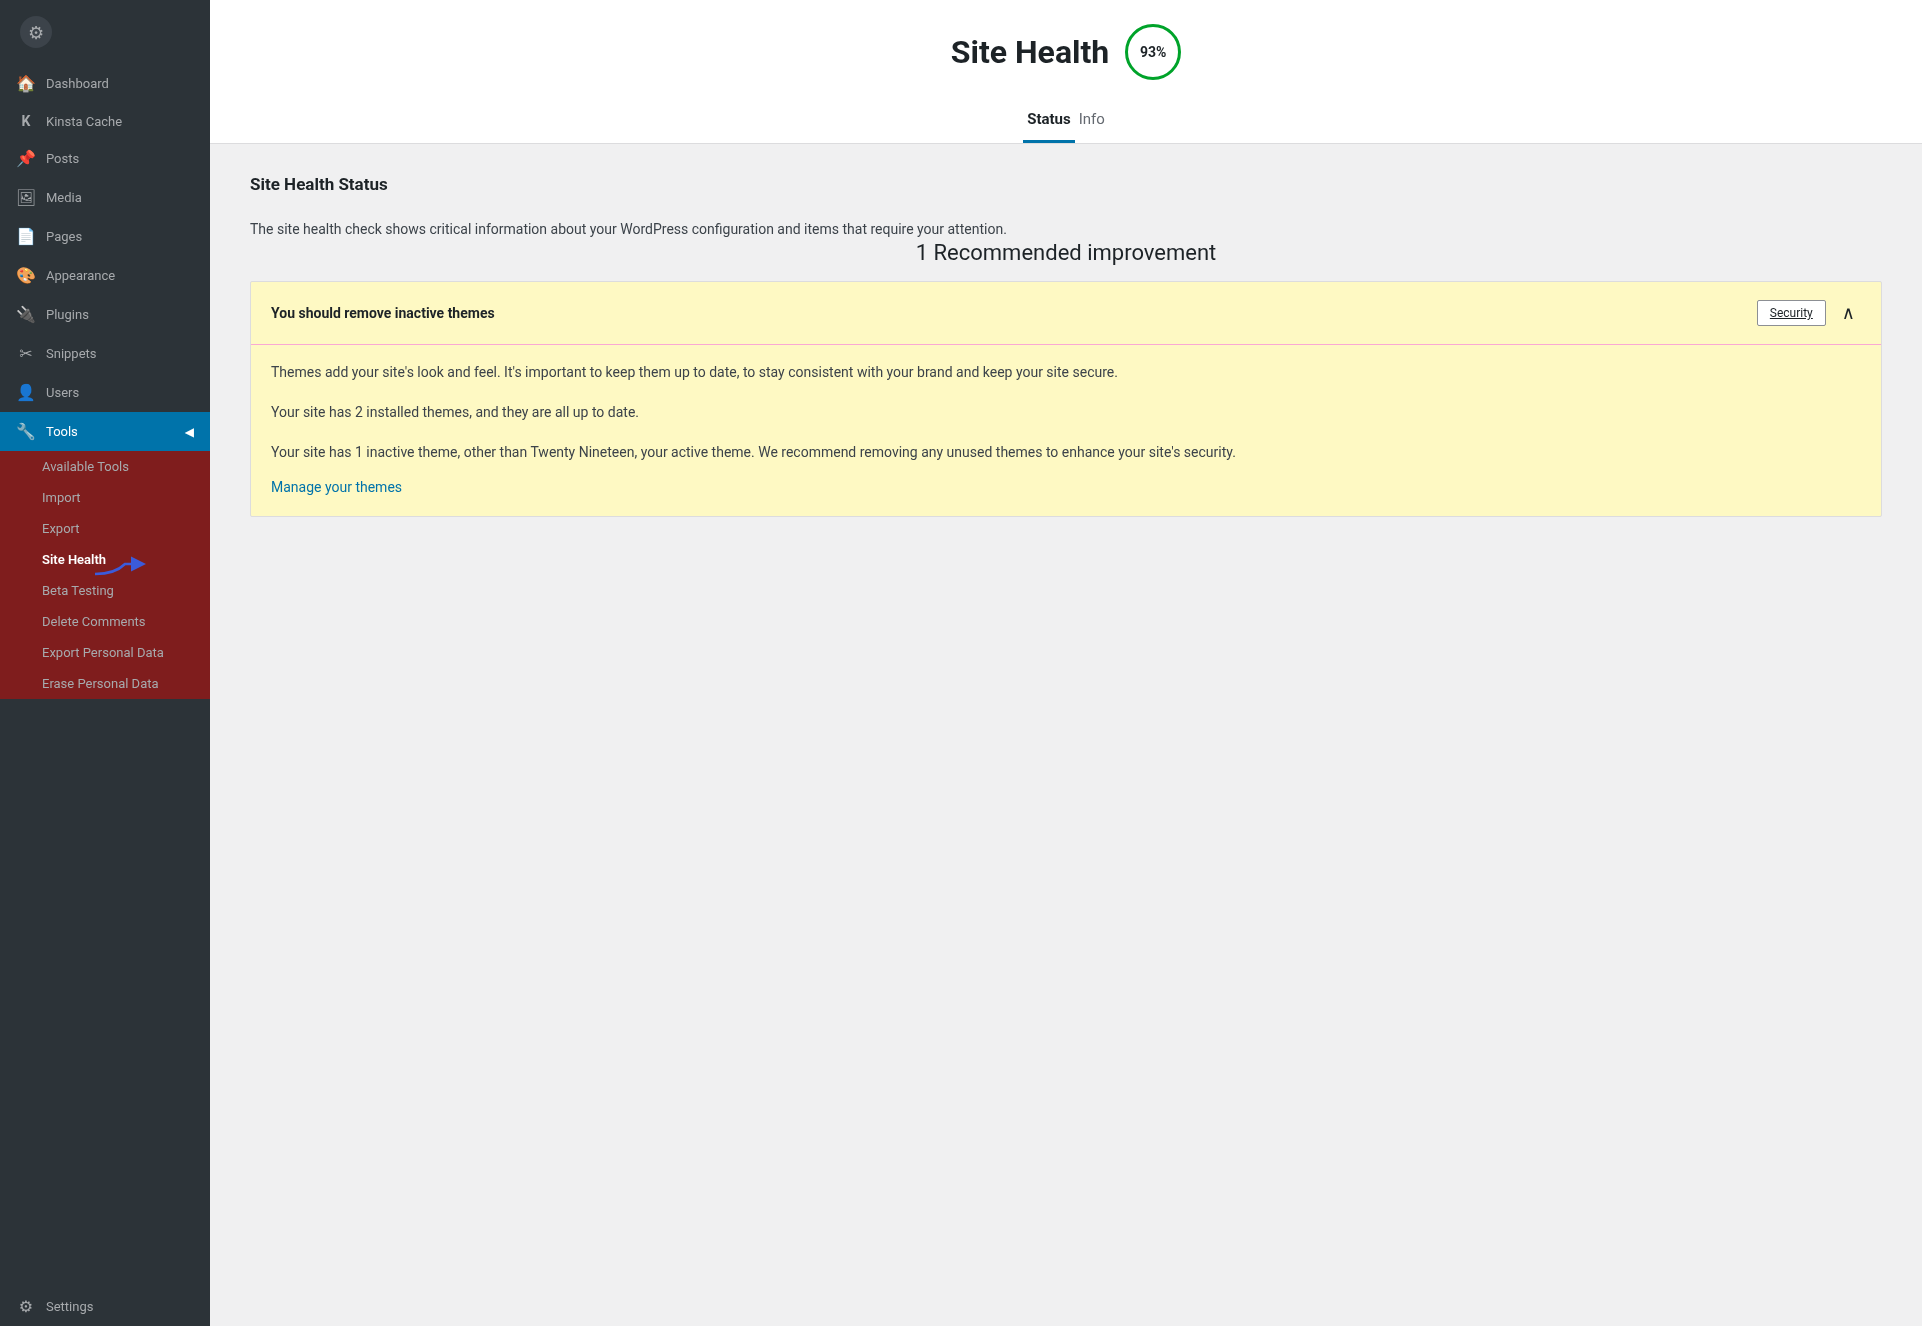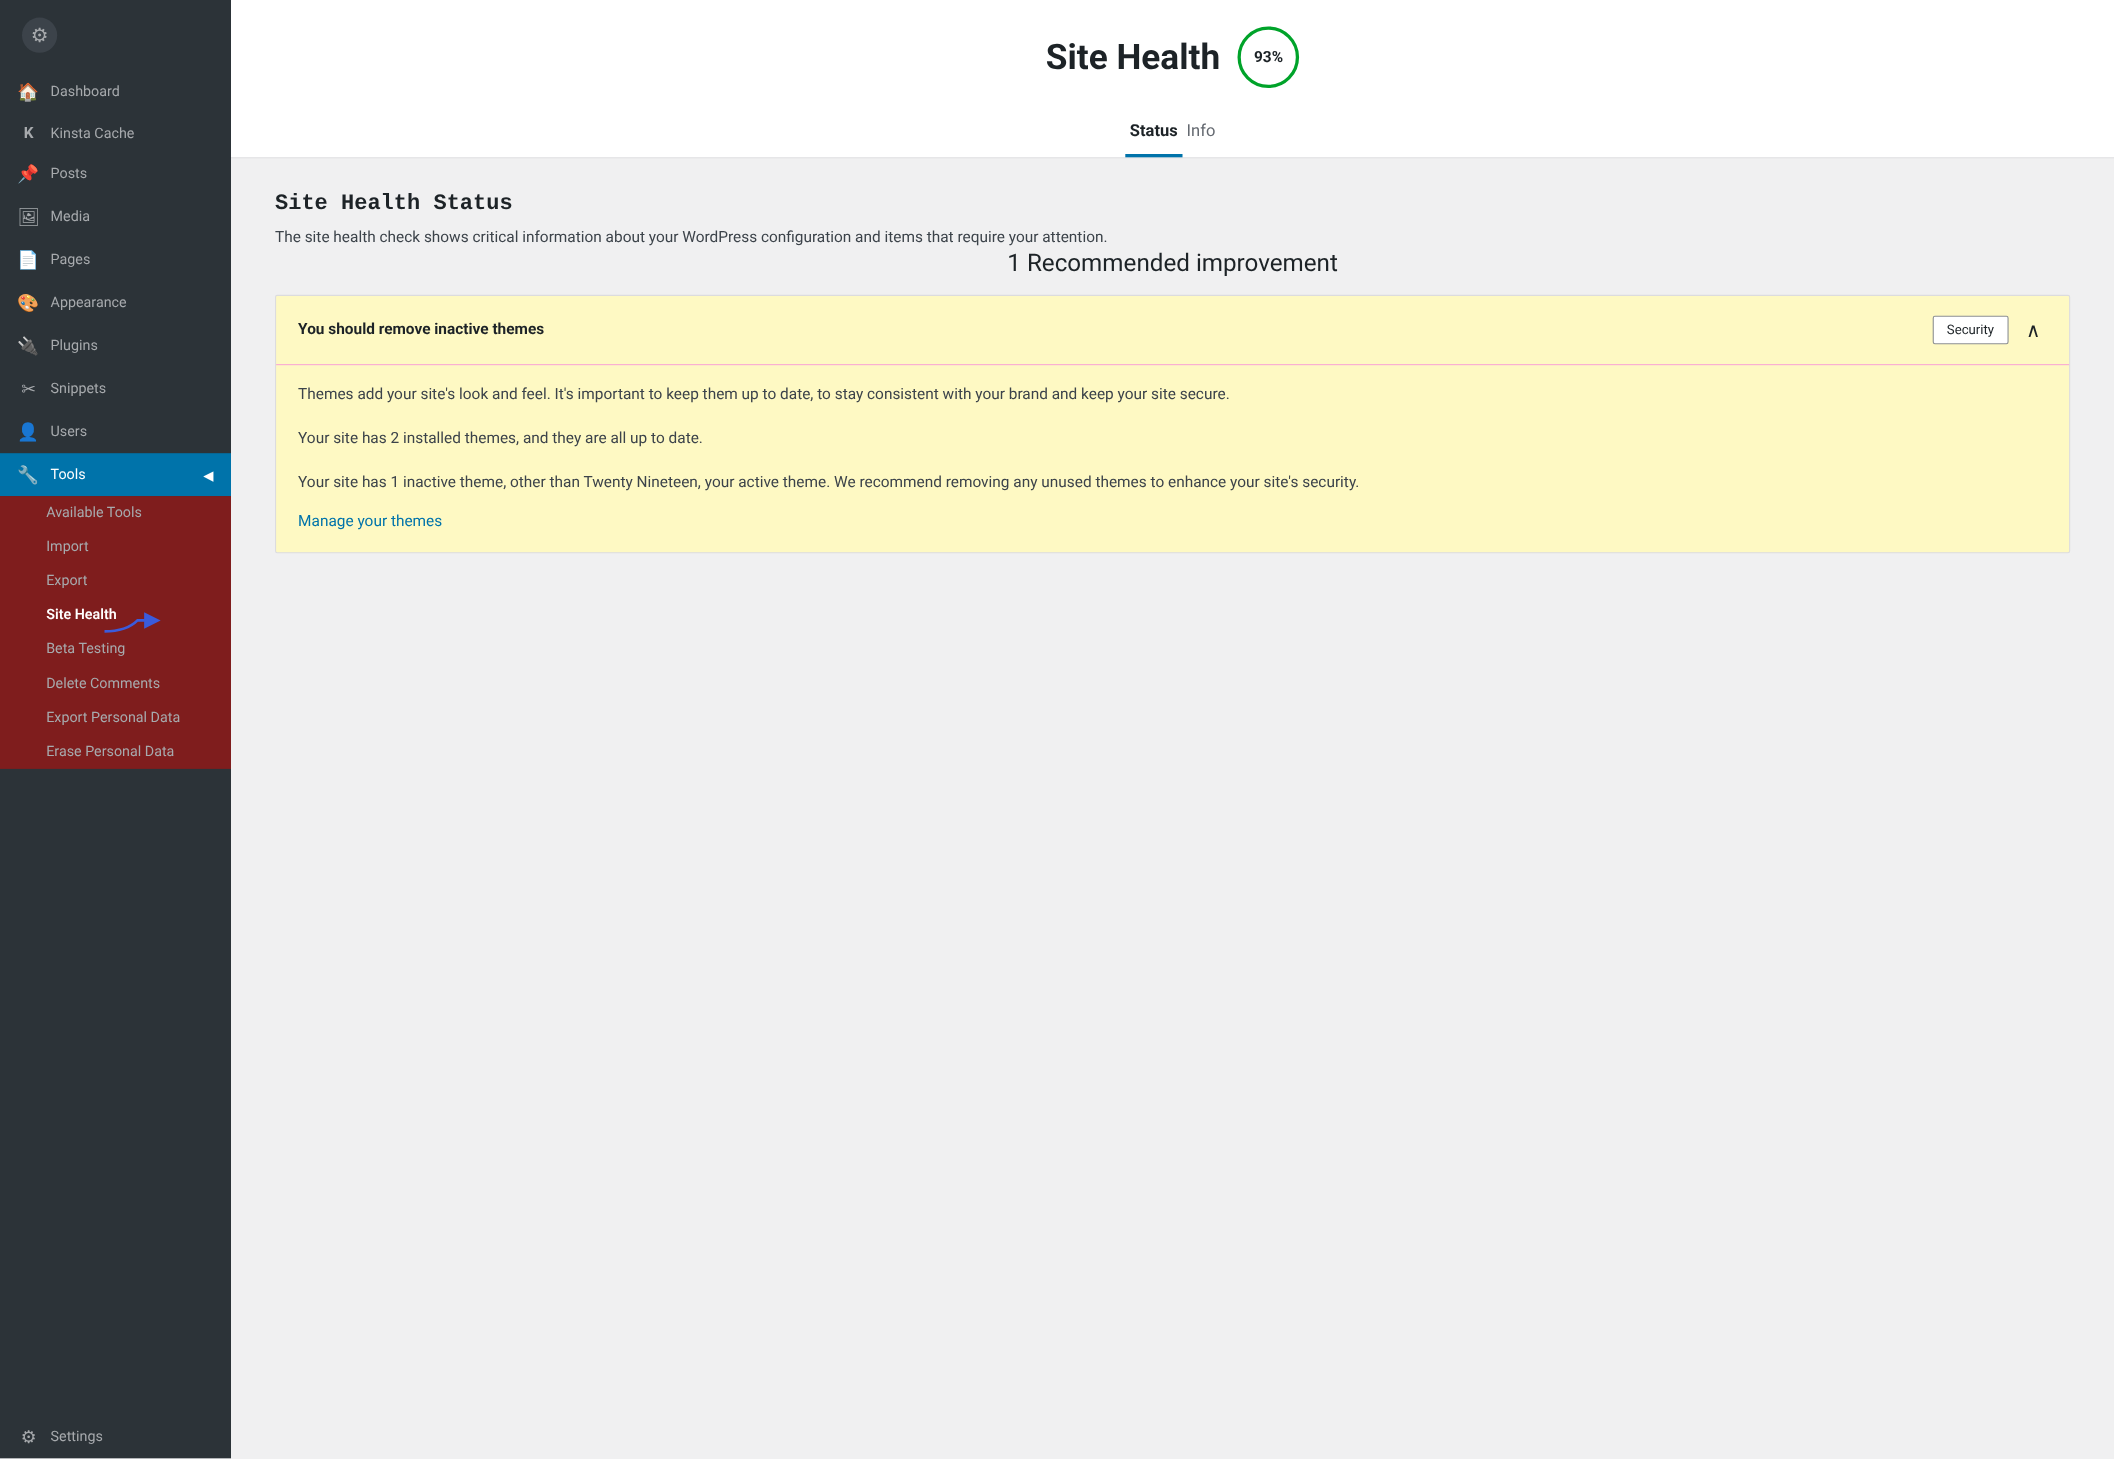--- a/index.html
+++ b/index.html
@@ -111,25 +111,24 @@
       color: #1d2327;
       font-weight: 700;
       border-bottom: 3px solid #0073aa;
     }
 
     
     .content-area {
       padding: 30px 40px;
     }
     .section-title {
-      font-size: 20px;
-      font-weight: 700;
-      color: #1d2327;
-      margin-bottom: 8px;
-      font-family: Liberation Mono, monospace;
+      font-size: 17px;
+      font-weight: 700;
+      color: #1d2327;
+      margin-bottom: 24px;
     }
     .section-description {
       font-size: 14px;
       color: #3c434a;
       line-height: 1.6;
     }
     .recommended-title {
       font-size: 22px;
       font-weight: 400;
       color: #1d2327;
@@ -160,20 +159,21 @@
       align-items: center;
       gap: 10px;
     }
     .badge {
       padding: 5px 12px;
       border: 1px solid #8c8f94;
       border-radius: 2px;
       font-size: 12px;
       color: #1d2327;
       background: #fff;
+      text-decoration: underline;
     }
     .collapse-btn {
       background: none;
       border: none;
       font-size: 18px;
       cursor: pointer;
       color: #1d2327;
       padding: 2px 6px;
     }
     .card-body {

